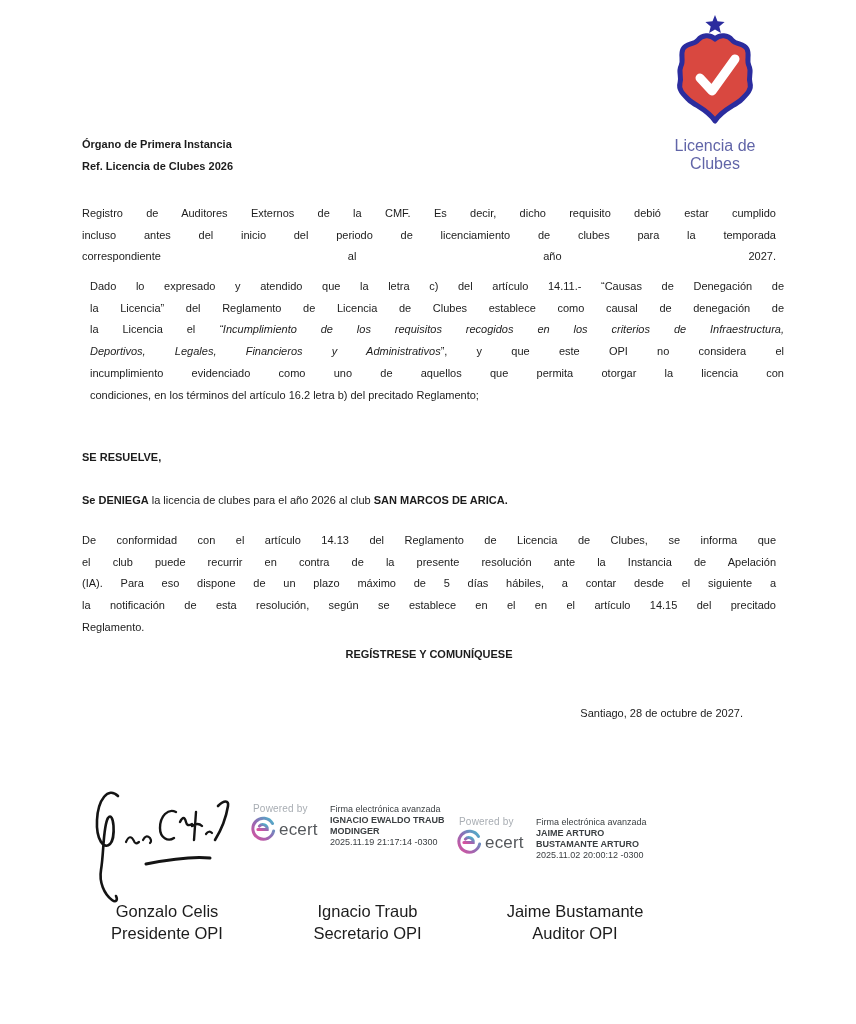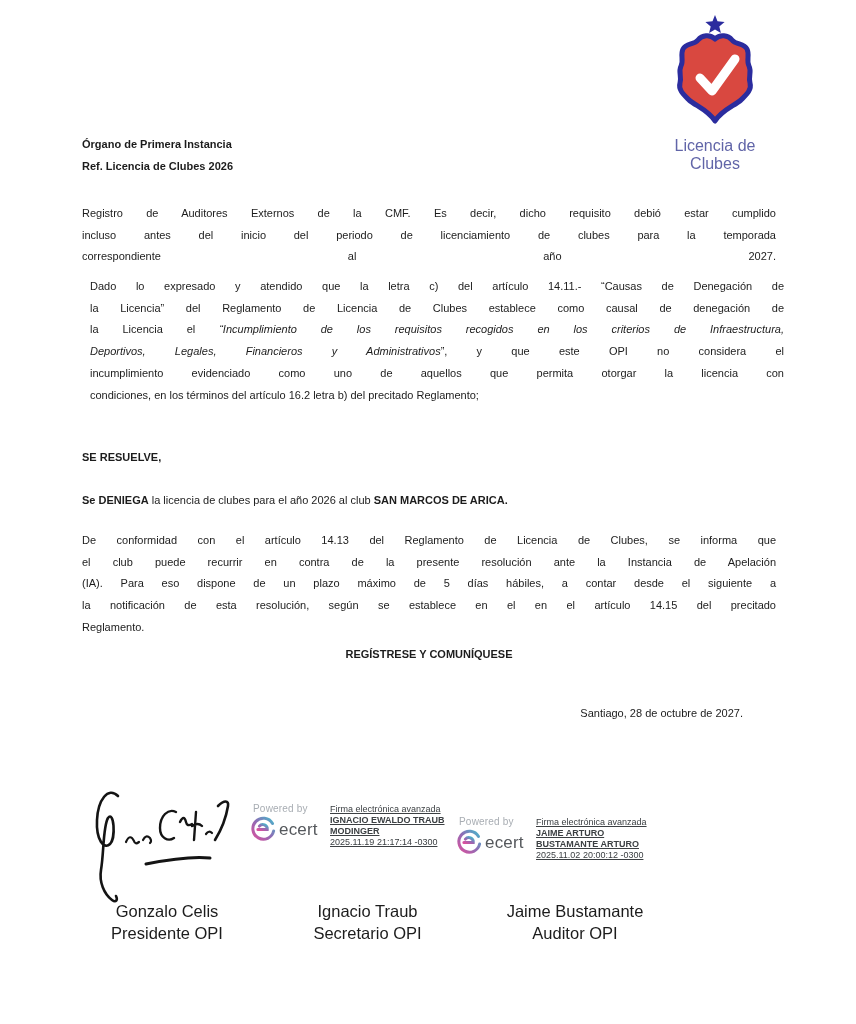--- a/index.html
+++ b/index.html
@@ -25,21 +25,21 @@
   .dateline{top:703px;text-align:right;padding-right:33px;box-sizing:border-box;}
   
   .handsig{position:absolute;left:88px;top:782px;}
   .esig{position:absolute;display:flex;align-items:flex-start;}
   .esig1{left:250px;top:803px;}
   .esig2{left:456px;top:816px;}
   .ec-left{width:72px;}
   .powered{font-size:10px;color:#a8adb3;padding-left:3px;letter-spacing:.2px;}
   .brandrow{display:flex;align-items:center;margin-top:2px;}
   .brandword{font-size:17px;color:#55585c;margin-left:2px;letter-spacing:.2px;}
-  .ec-right{margin-left:8px;padding-top:1px;font-size:9px;line-height:11px;color:#3c4043;text-decoration:underline;}
+  .ec-right{margin-left:8px;padding-top:1px;font-size:9px;line-height:11px;color:#3c4043;}
   .ec-right .nm{font-weight:bold;}
   .signer{position:absolute;top:901px;text-align:center;font-size:16.5px;line-height:21.7px;}
   .signer1{left:82px;width:170px;}
   .signer2{left:285px;width:165px;text-align:center;}
   .signer3{left:495px;width:160px;}
 </style>
 </head>
 <body>
 
 <div class="page">

